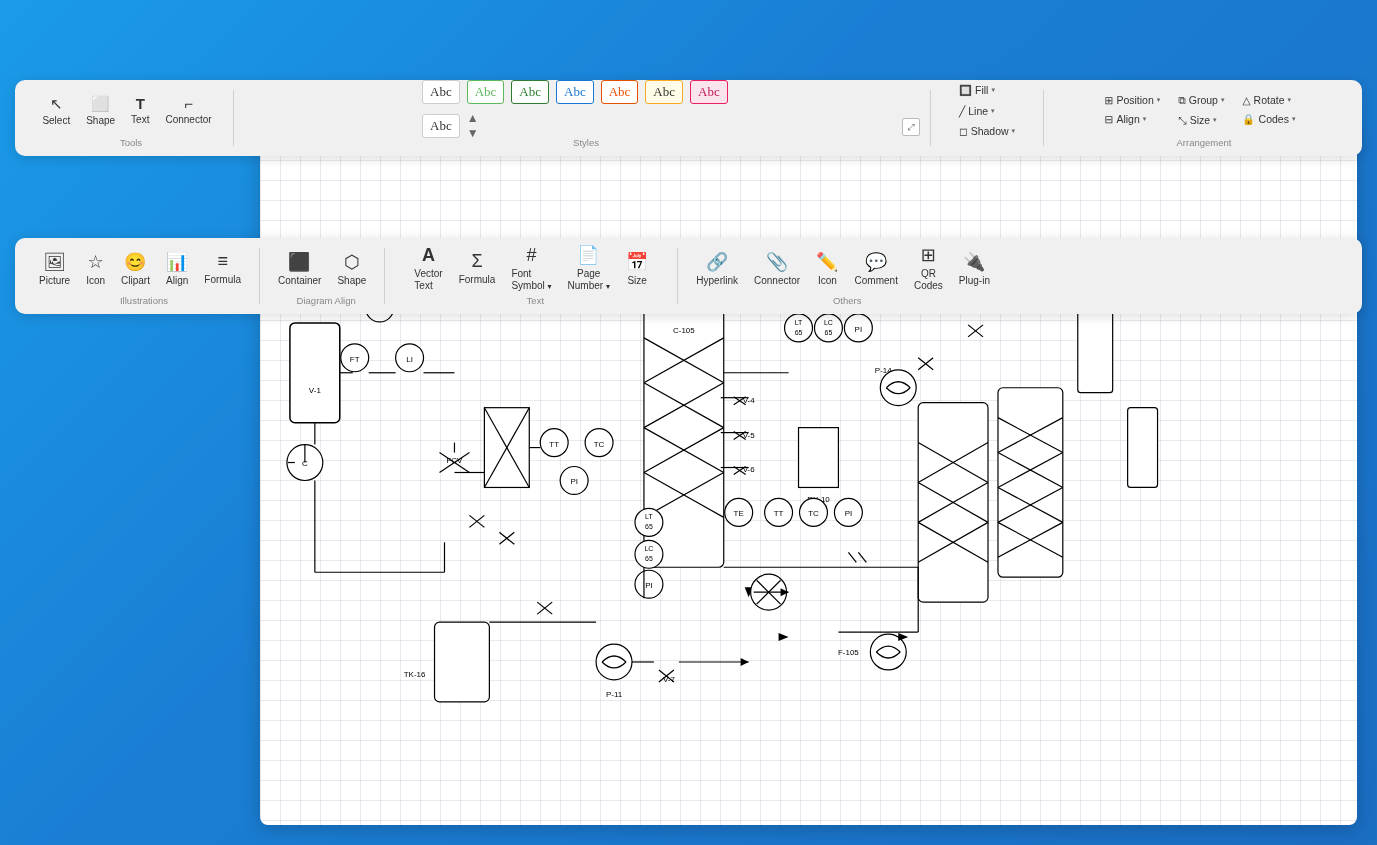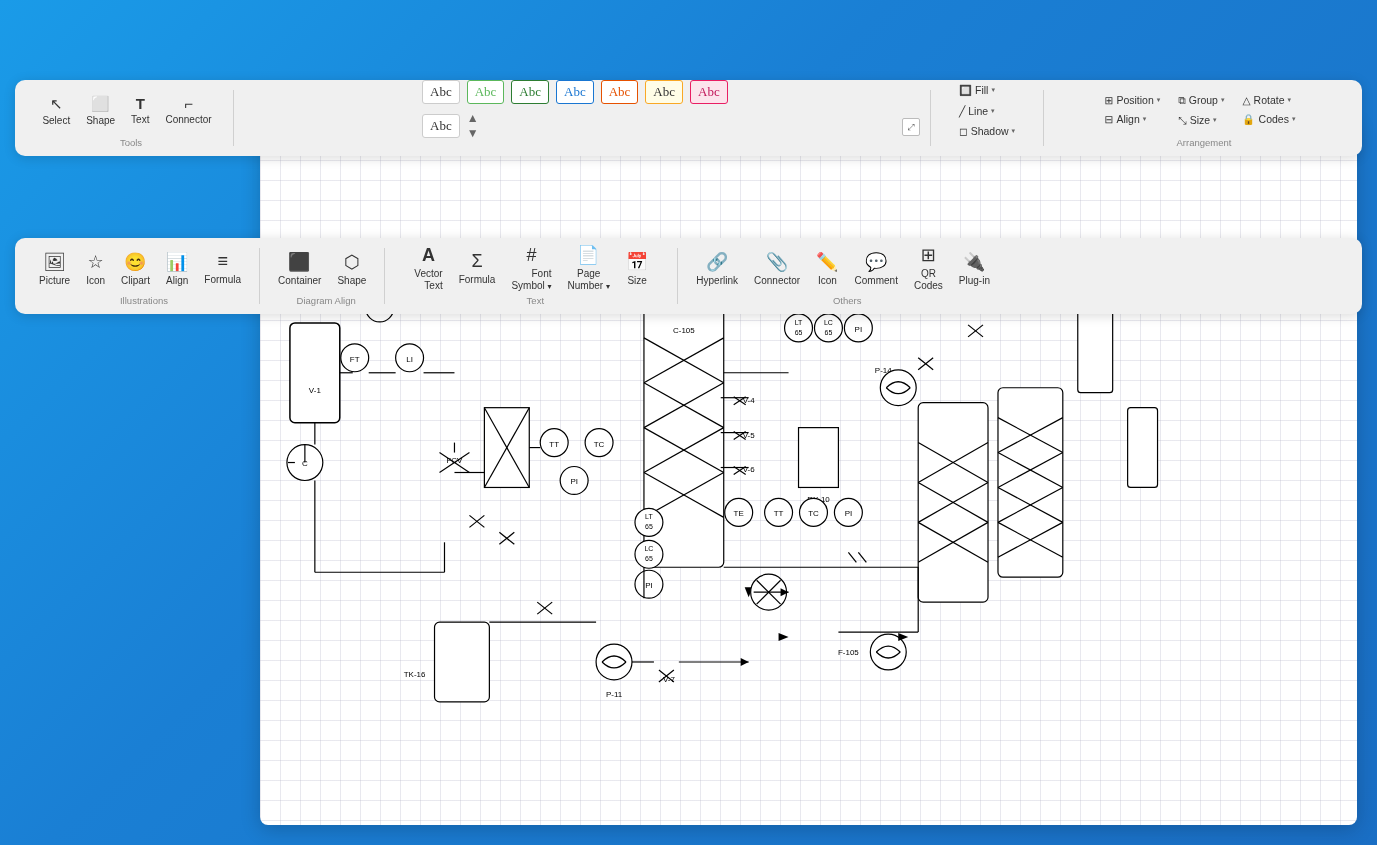--- a/index.html
+++ b/index.html
@@ -203,20 +203,21 @@
       <span class="style-abc s-blue">Abc</span>
       <span class="style-abc s-orange">Abc</span>
       <span class="style-abc s-yellow">Abc</span>
       <span class="style-abc s-pink">Abc</span>
       <span class="style-abc">Abc</span>
       <span style="font-size:12px; cursor:pointer; color:#666; display:flex; flex-direction:column; gap:1px;">
         <span>▲</span>
           <span>▼</span>
       </span>
     </div>
+    <div class="tb-col-label">Styles</div>
 
     <div style="position:absolute; bottom:14px; right:4px;">
       <div class="expand-btn">⤢</div>
     </div>
   </div>
 
   <div class="tb-sep"></div>
 
   <div class="tb-col" style="padding-bottom:16px; min-width:100px;">
     <div style="display:flex; flex-direction:column; gap:4px;">
@@ -327,29 +328,29 @@
     </div>
     <div class="tb-col-label">Diagram Align</div>
   </div>
 
   <div class="tb-sep"></div>
 
   <div class="tb-col" style="padding-bottom:16px; min-width:280px;">
     <div class="tb-row">
       <button class="tb-btn">
         <span style="font-size:18px; font-weight:bold;">A</span>
-        <span style="text-align:right; line-height:1.2;">Vector<br>Text</span>
+        <span style="text-align:left; line-height:1.2;">Vector<br>Text</span>
       </button>
       <button class="tb-btn">
         <span style="font-size:18px;">Σ</span>
         <span>Formula</span>
       </button>
       <button class="tb-btn">
         <span style="font-size:18px;">#</span>
-        <span style="text-align:right; line-height:1.2;">Font<br>Symbol <span style="font-size:8px;">▾</span></span>
+        <span style="text-align:left; line-height:1.2;">Font<br>Symbol <span style="font-size:8px;">▾</span></span>
       </button>
       <button class="tb-btn">
         <span style="font-size:18px;">📄</span>
         <span style="text-align:center; line-height:1.2;">Page<br>Number <span style="font-size:8px;">▾</span></span>
       </button>
       <button class="tb-btn">
         <span style="font-size:18px;">📅</span>
         <span>Size</span>
       </button>
     </div>

